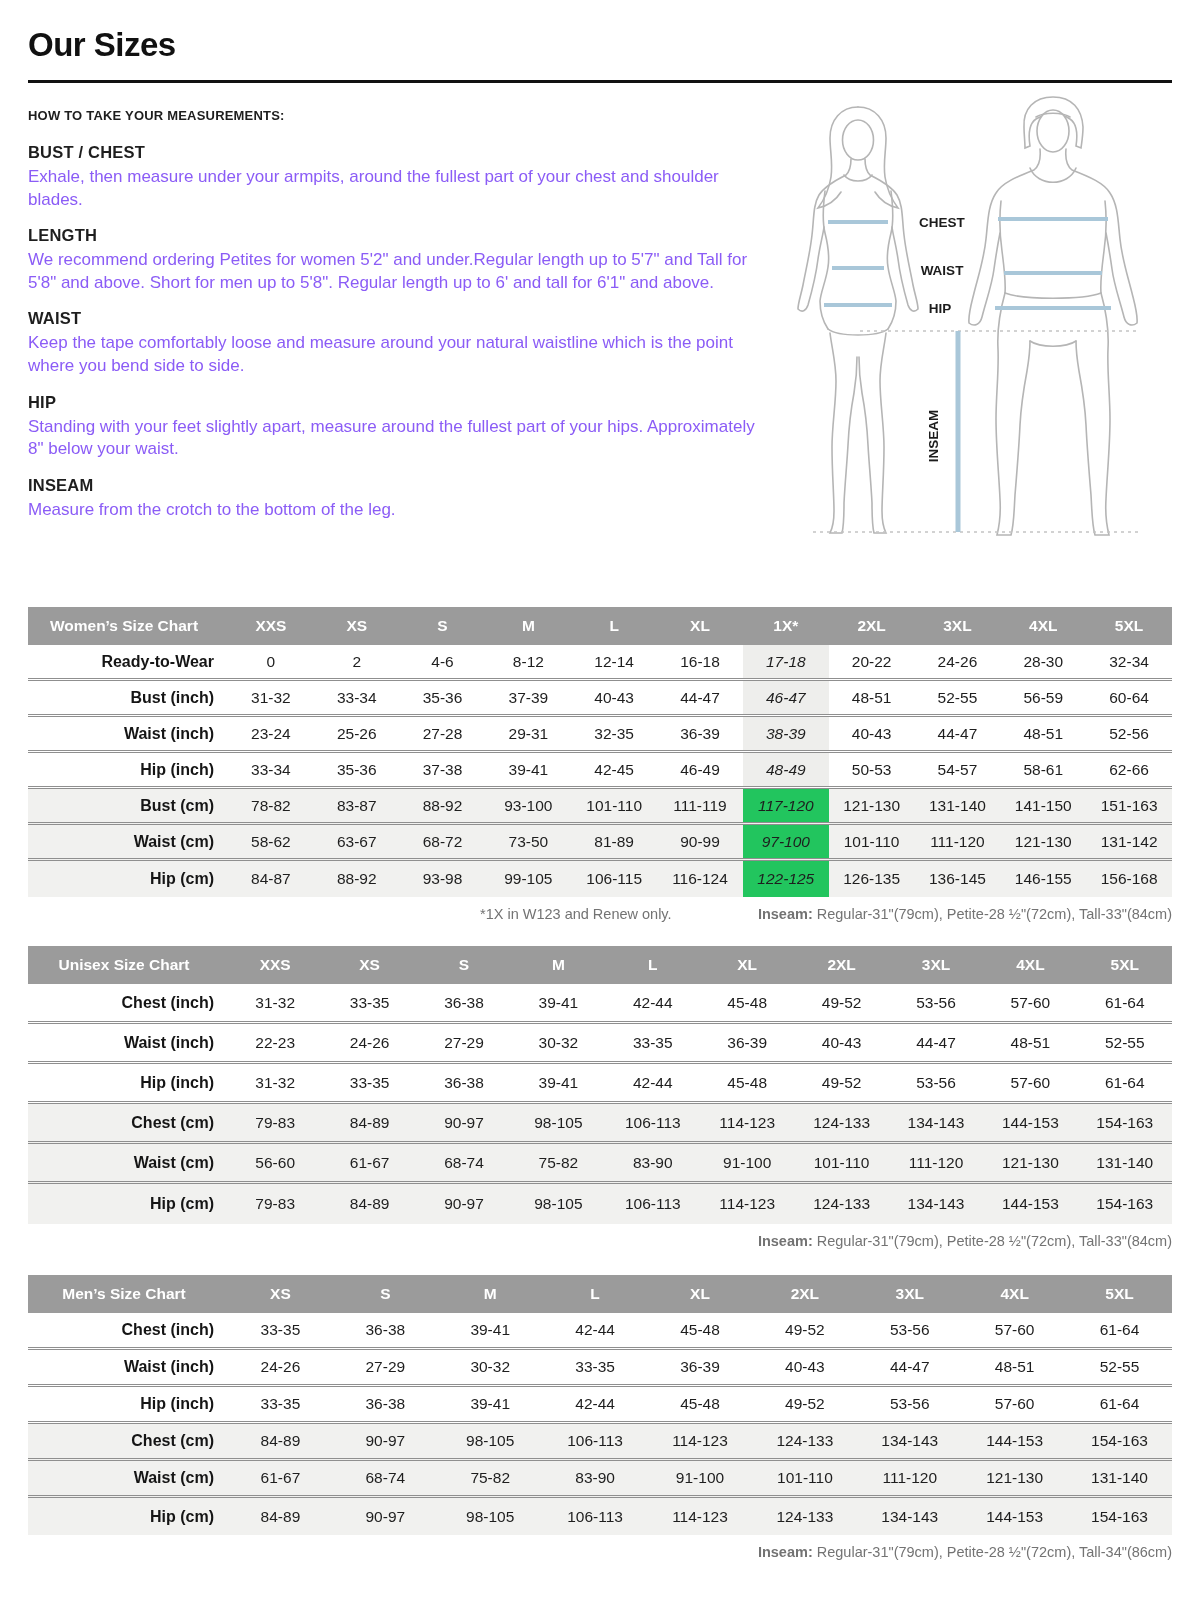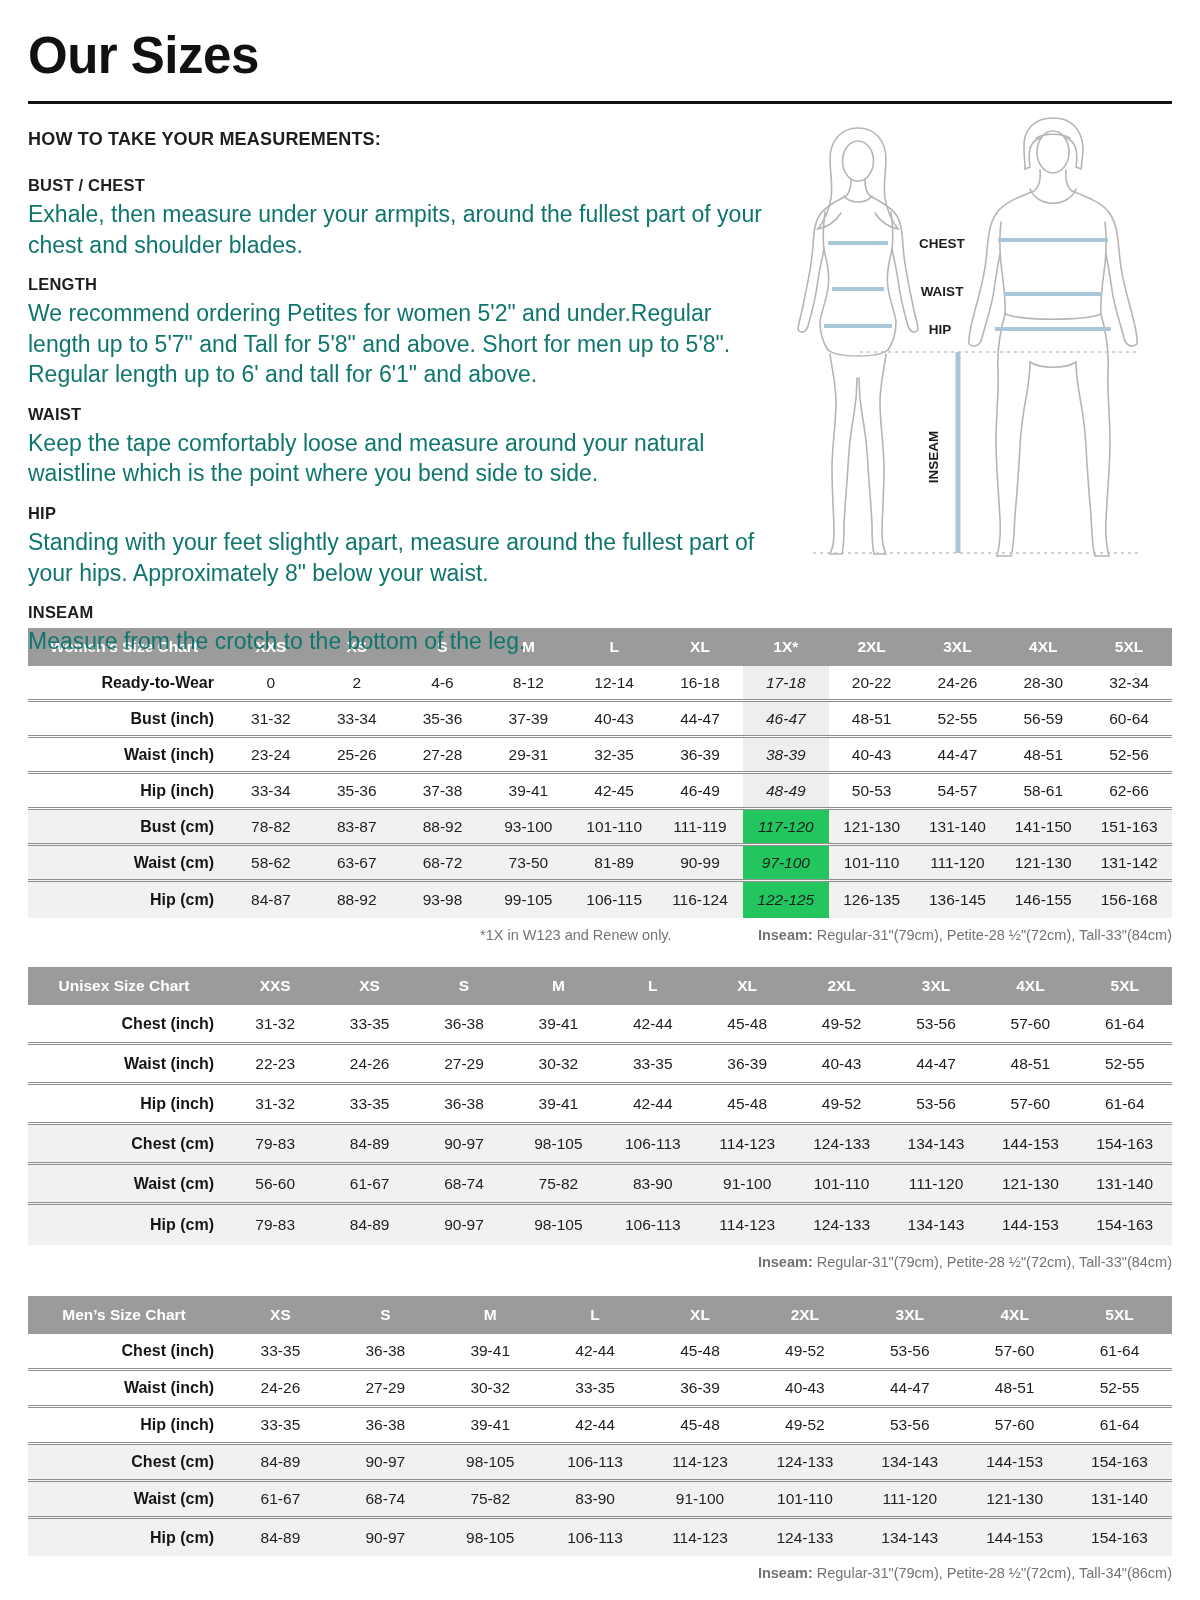--- a/index.html
+++ b/index.html
@@ -1,29 +1,29 @@
 <!DOCTYPE html>
 <html><head>
 <meta charset="utf-8">
 <style>
   * { margin:0; padding:0; box-sizing:border-box; }
   html,body { width:1200px; height:1600px; background:#ffffff; overflow:hidden;
     font-family:"Liberation Sans", sans-serif; color:#1e1e1e; }
   .page { width:1200px; height:1600px; padding:26px 28px 0 28px; position:relative; }
 
   
-  .title { font-size:51px; font-weight:800; letter-spacing:-0.5px; color:#111; }
+  .title { font-size:33px; font-weight:800; letter-spacing:-0.5px; color:#111; }
   .rule { border:none; border-top:3px solid #111; margin-top:16px; }
 
   
   .intro-wrap { position:relative; height:488px; }
   .intro-col { width:745px; padding-top:25px; }
-  .intro-heading { font-size:18px; font-weight:700; letter-spacing:.2px; margin-bottom:26px; }
+  .intro-heading { font-size:13px; font-weight:700; letter-spacing:.2px; margin-bottom:20px; }
   .sec-title { font-size:16.5px; font-weight:700; letter-spacing:.2px; margin-bottom:4px; }
-  .sec-body { font-size:23px; line-height:1.33; color:#0f766e; margin-bottom:15px; }
+  .sec-body { font-size:17px; line-height:1.33; color:#8b5cf6; margin-bottom:15px; }
   .diagram { position:absolute; top:8px; right:0; width:404px; height:464px; }
 
   
   .size-table { width:100%; margin-top:0; }
   .t-row { display:grid; align-items:center; }
   .t-head { background:#9b9b9b; color:#fff; font-weight:700; height:38px; }
   .t-head .cell { font-size:15.5px; }
   .cell { text-align:center; font-size:15.5px; padding:0 2px; }
   .lbl { text-align:right; padding-right:14px; font-weight:700; font-size:16px; color:#151515; }
   .t-head .lbl { font-weight:700; font-size:15.5px; color:#fff; text-align:center; padding-right:8px; }

